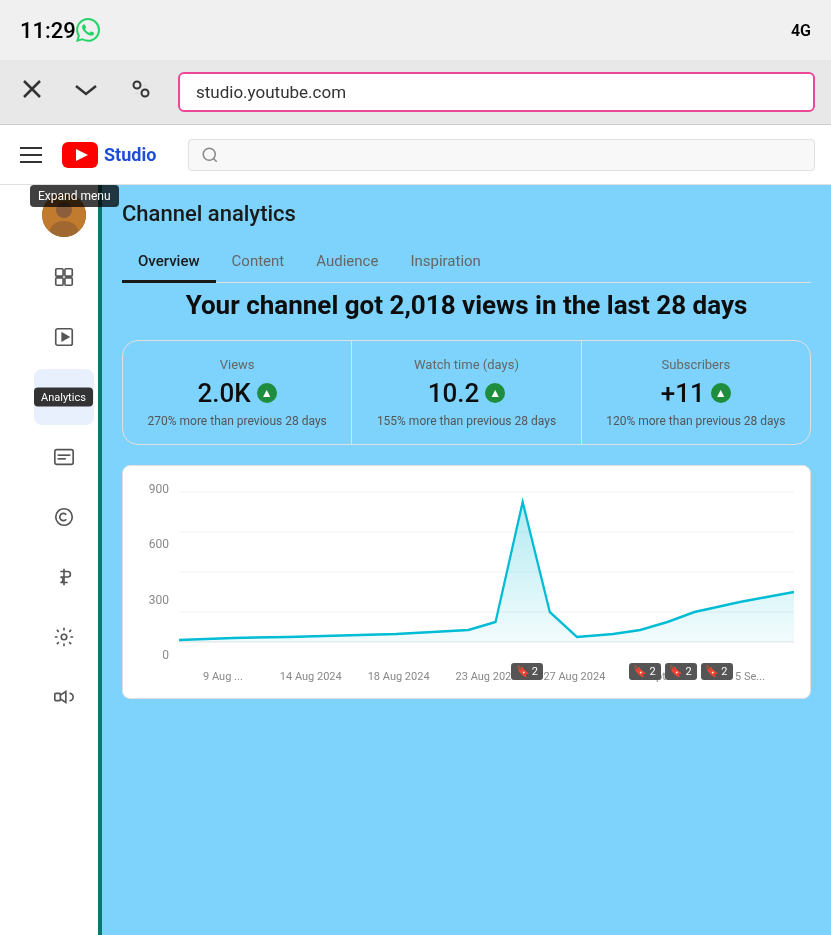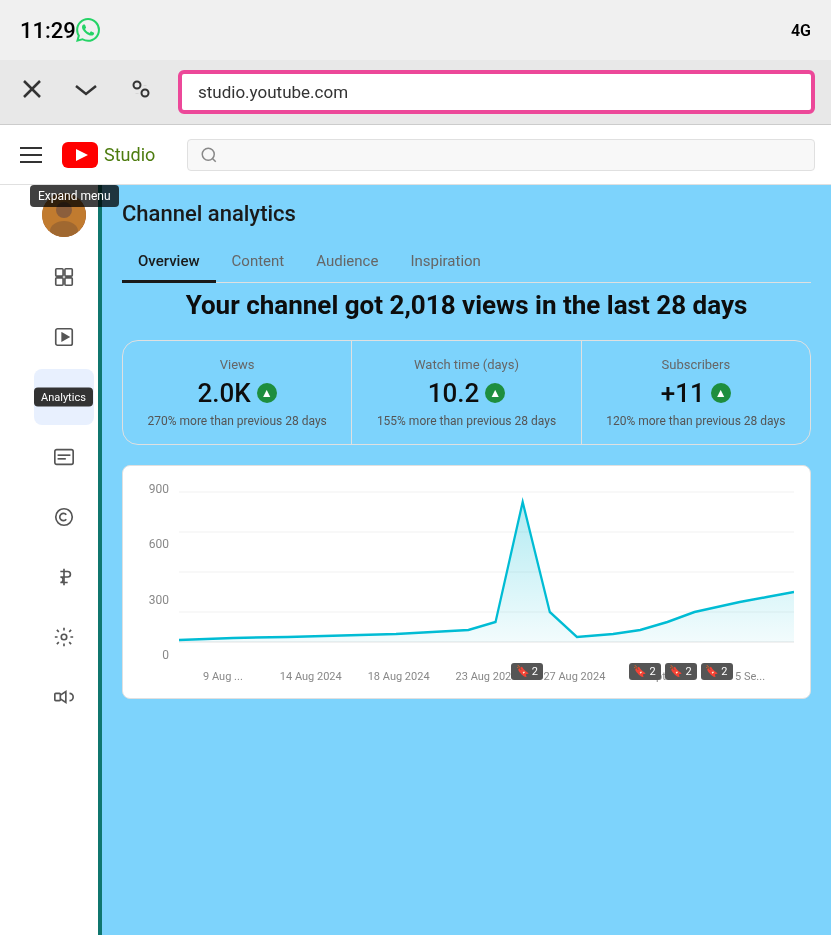--- a/index.html
+++ b/index.html
@@ -56,21 +56,21 @@
       border: none;
       padding: 4px;
     }
     .url-bar {
       flex: 1;
       background: #fff;
       border-radius: 6px;
       padding: 8px 16px;
       font-size: 17px;
       color: #333;
-      border: 4px solid #ec4899;
+      border: 2px solid #ec4899;
     }
 
     
     .app-container {
       display: flex;
       flex-direction: column;
       height: calc(935px - 125px);
       background: #fff;
     }
 
@@ -103,22 +103,22 @@
       display: flex;
       align-items: center;
       gap: 6px;
     }
     .yt-logo {
       width: 36px;
       height: 26px;
     }
     .studio-text {
       font-size: 18px;
-      font-weight: 400;
-      color: #4d7c0f;
+      font-weight: 700;
+      color: #1d4ed8;
     }
     .search-bar {
       display: flex;
       align-items: center;
       background: #f8f8f8;
       border: 1px solid #e0e0e0;
       border-radius: 4px;
       padding: 6px 12px;
       gap: 8px;
       flex: 1;

